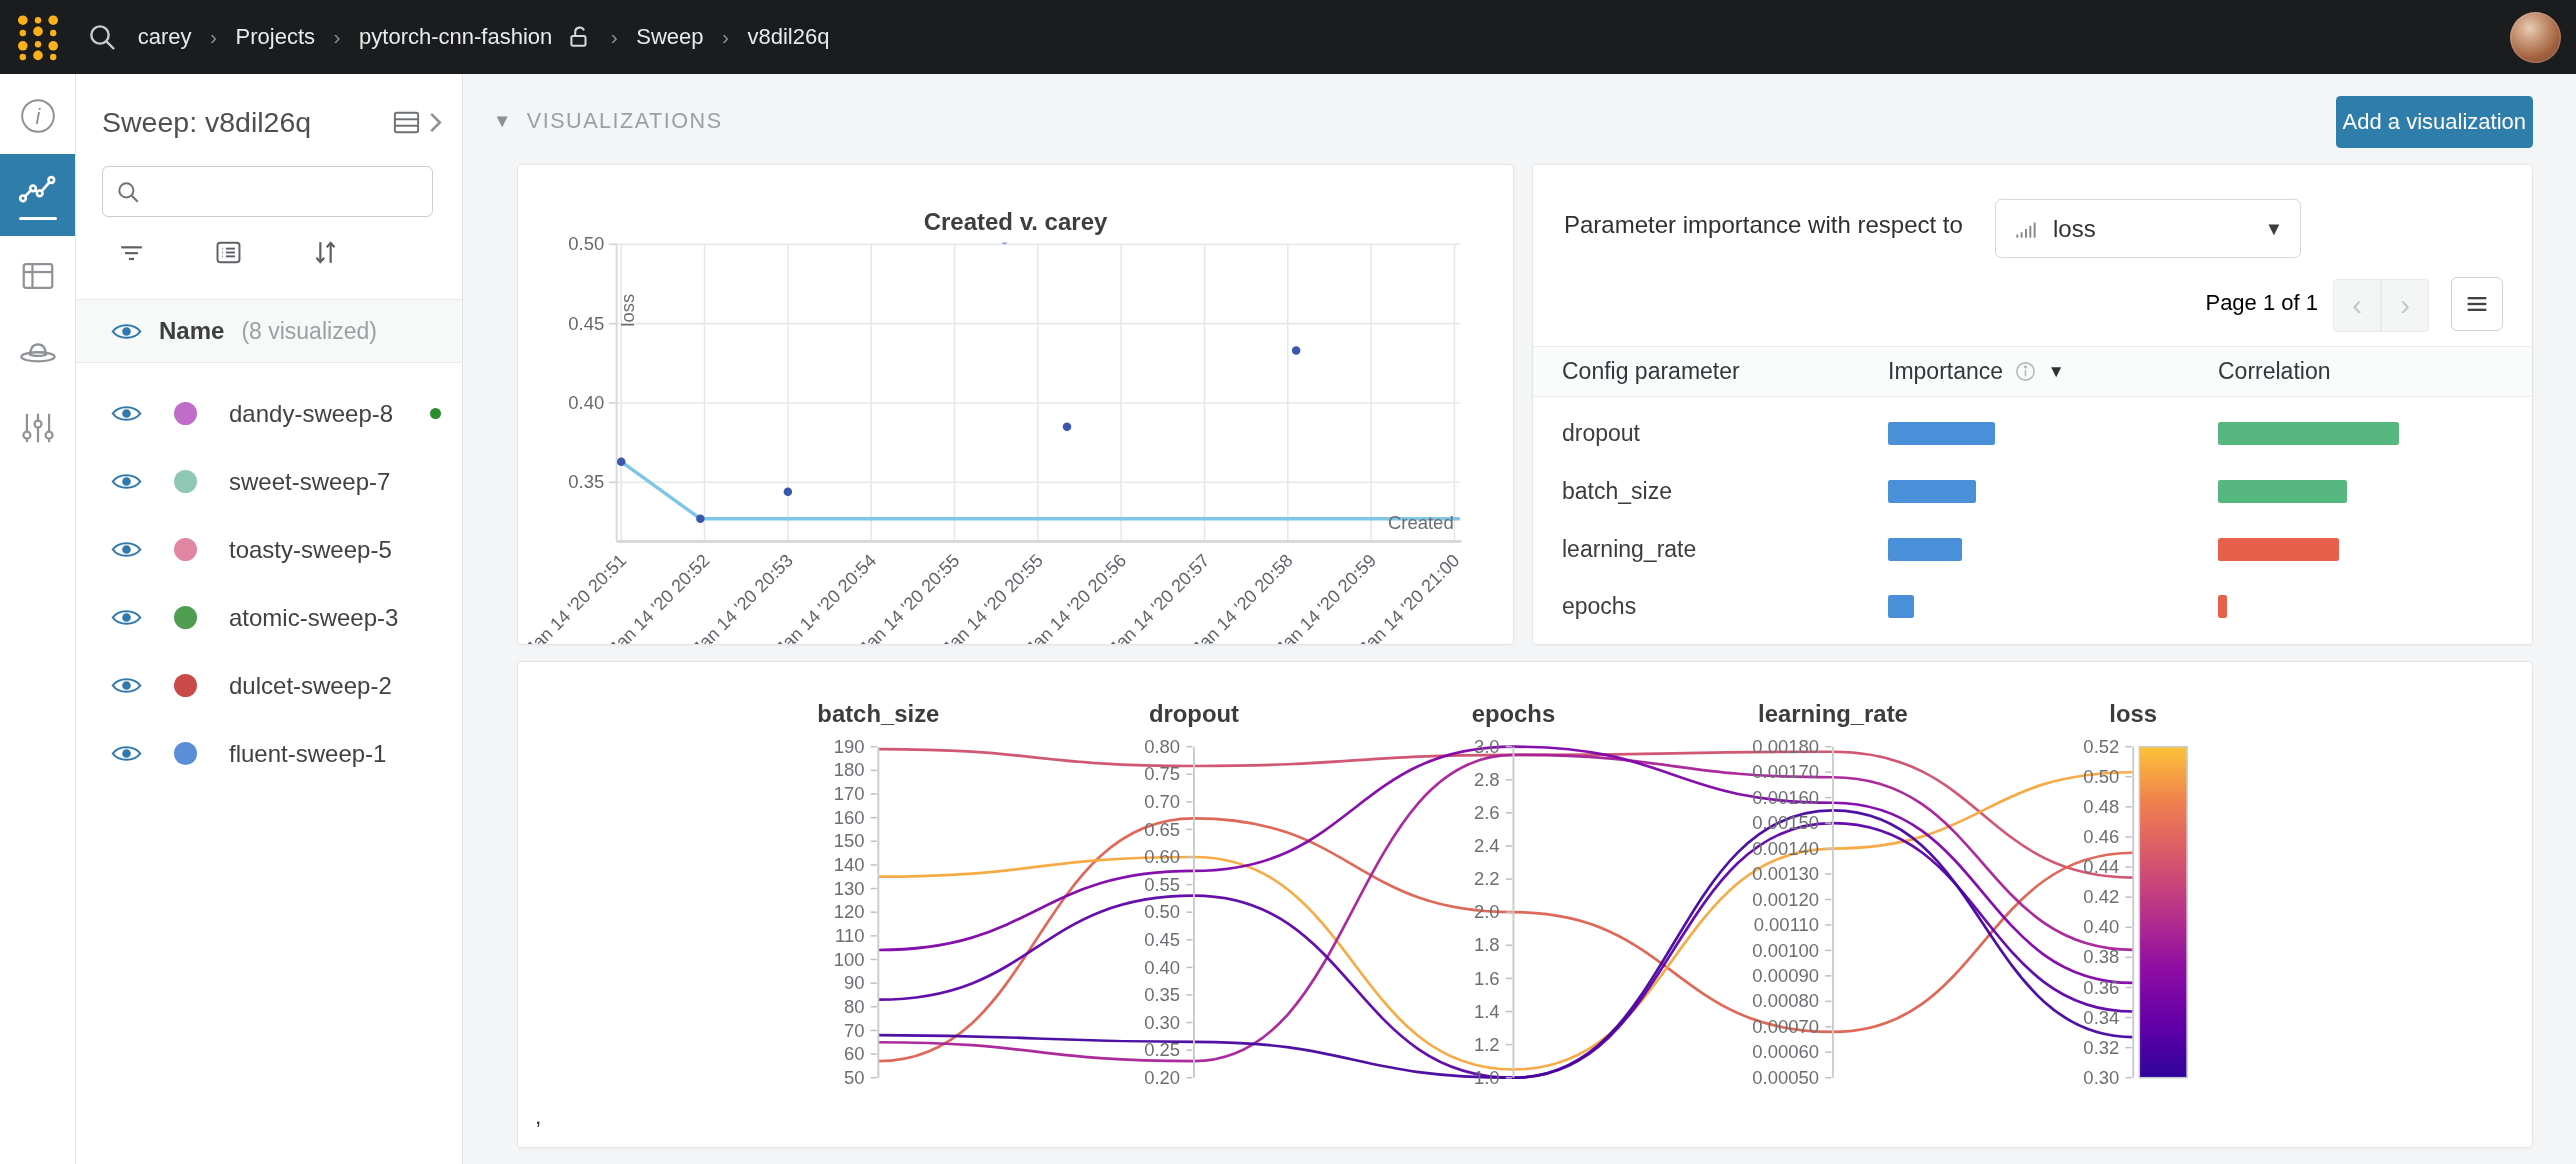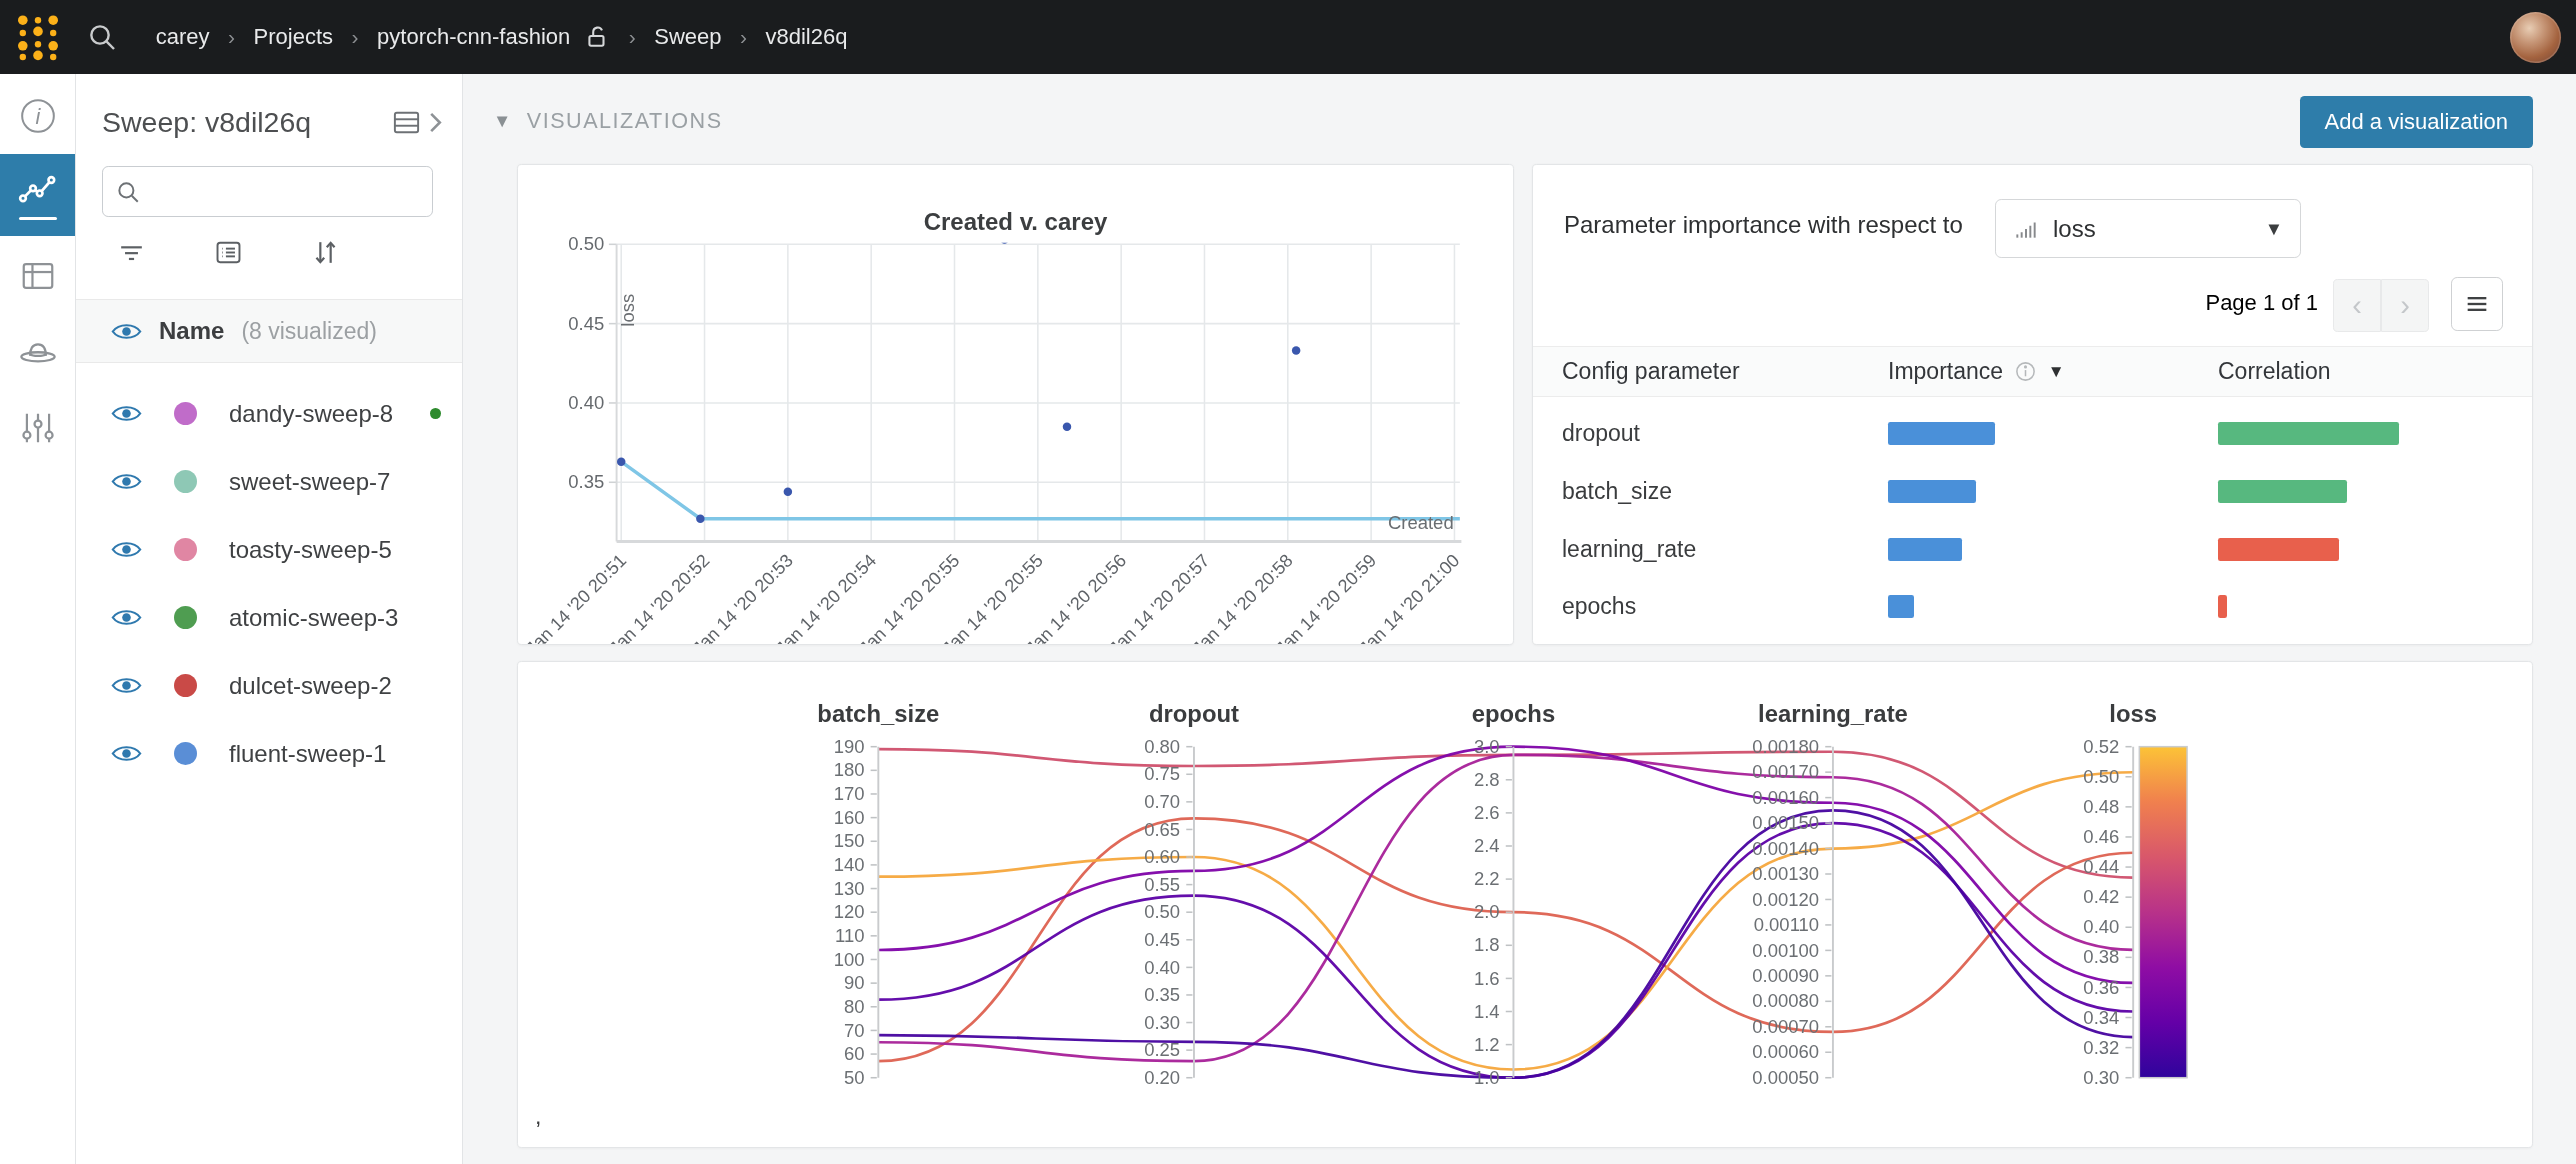--- a/index.html
+++ b/index.html
@@ -4,21 +4,21 @@
 <style>
   html,body{margin:0;padding:0;overflow:hidden}
   body{width:2576px;height:1164px;position:relative;background:#f4f5f6;
        font-family:"Liberation Sans","DejaVu Sans",sans-serif;color:#3a3a3a}
 
   
   .navbar{position:absolute;left:0;top:0;width:100%;height:74px;background:#1a1c1e;
           display:flex;align-items:center;z-index:10}
   .logo{width:75px;height:74px;display:flex;align-items:center;justify-content:center}
   .nav-search{margin-left:10.8px;display:flex;align-items:center;cursor:pointer}
-  .breadcrumb{margin-left:38px;display:flex;align-items:center;gap:18.5px;font-size:22px;color:#e9eaeb}
+  .breadcrumb{margin-left:20px;display:flex;align-items:center;gap:18.5px;font-size:22px;color:#e9eaeb}
   .crumb{cursor:pointer}
   .crumb-sep{color:#8d9093;font-size:21px}
   .lock-ic{margin-left:-4.6px;display:flex;align-items:center}
   .avatar{position:absolute;right:15.4px;top:11.5px;width:51px;height:51px;border-radius:50%;
           background:radial-gradient(circle at 38% 32%,#e8cdb4 0%,#c79778 30%,#a4633f 62%,#6d4034 100%);
           box-shadow:inset 0 0 0 1.5px rgba(255,255,255,.15);cursor:pointer}
 
   
   .iconrail{position:absolute;left:0;top:74px;width:75px;bottom:0;background:#fff;
             border-right:0.8px solid #e2e4e6;z-index:5}
@@ -50,21 +50,21 @@
   .dot{width:23px;height:23px;border-radius:50%;flex:none}
   .run-name{font-size:24px;color:#3f4143;cursor:pointer}
   .running-dot{width:10.8px;height:10.8px;border-radius:50%;background:#2e8b2e;margin-left:4.6px;display:none}
   .run-row.running .running-dot{display:block}
 
   
   .main{position:absolute;left:462px;top:74px;right:0;bottom:0}
   .viz-header{position:absolute;left:31px;top:34px;display:flex;align-items:center;gap:14px;
               color:#9aa0a4;font-size:21.6px;letter-spacing:1.5px;cursor:pointer}
   .viz-caret{color:#8a9094;font-size:18.5px}
-  .add-btn{position:absolute;right:43px;top:21.6px;height:52px;padding:0 25px;background:#2e7daa;
+  .add-btn{position:absolute;right:43px;top:21.6px;height:52px;padding:0 7px;background:#2e7daa;
            color:#fff;font-size:22px;border:none;border-radius:4.6px;cursor:pointer;
            font-family:inherit}
   .panel{position:absolute;background:#fff;border:0.8px solid #e3e5e7;border-radius:4.6px;
          box-shadow:0 0.8px 2.3px rgba(0,0,0,.04)}
   #panel-scatter{left:55px;top:90px;width:995px;height:479px}
   #panel-importance{left:1070px;top:90px;width:999px;height:479px}
   #panel-parallel{left:55px;top:587px;width:2014px;height:485px}
 
   
   .imp-header{position:absolute;left:31px;top:46px;font-size:24px;color:#2e3032}

